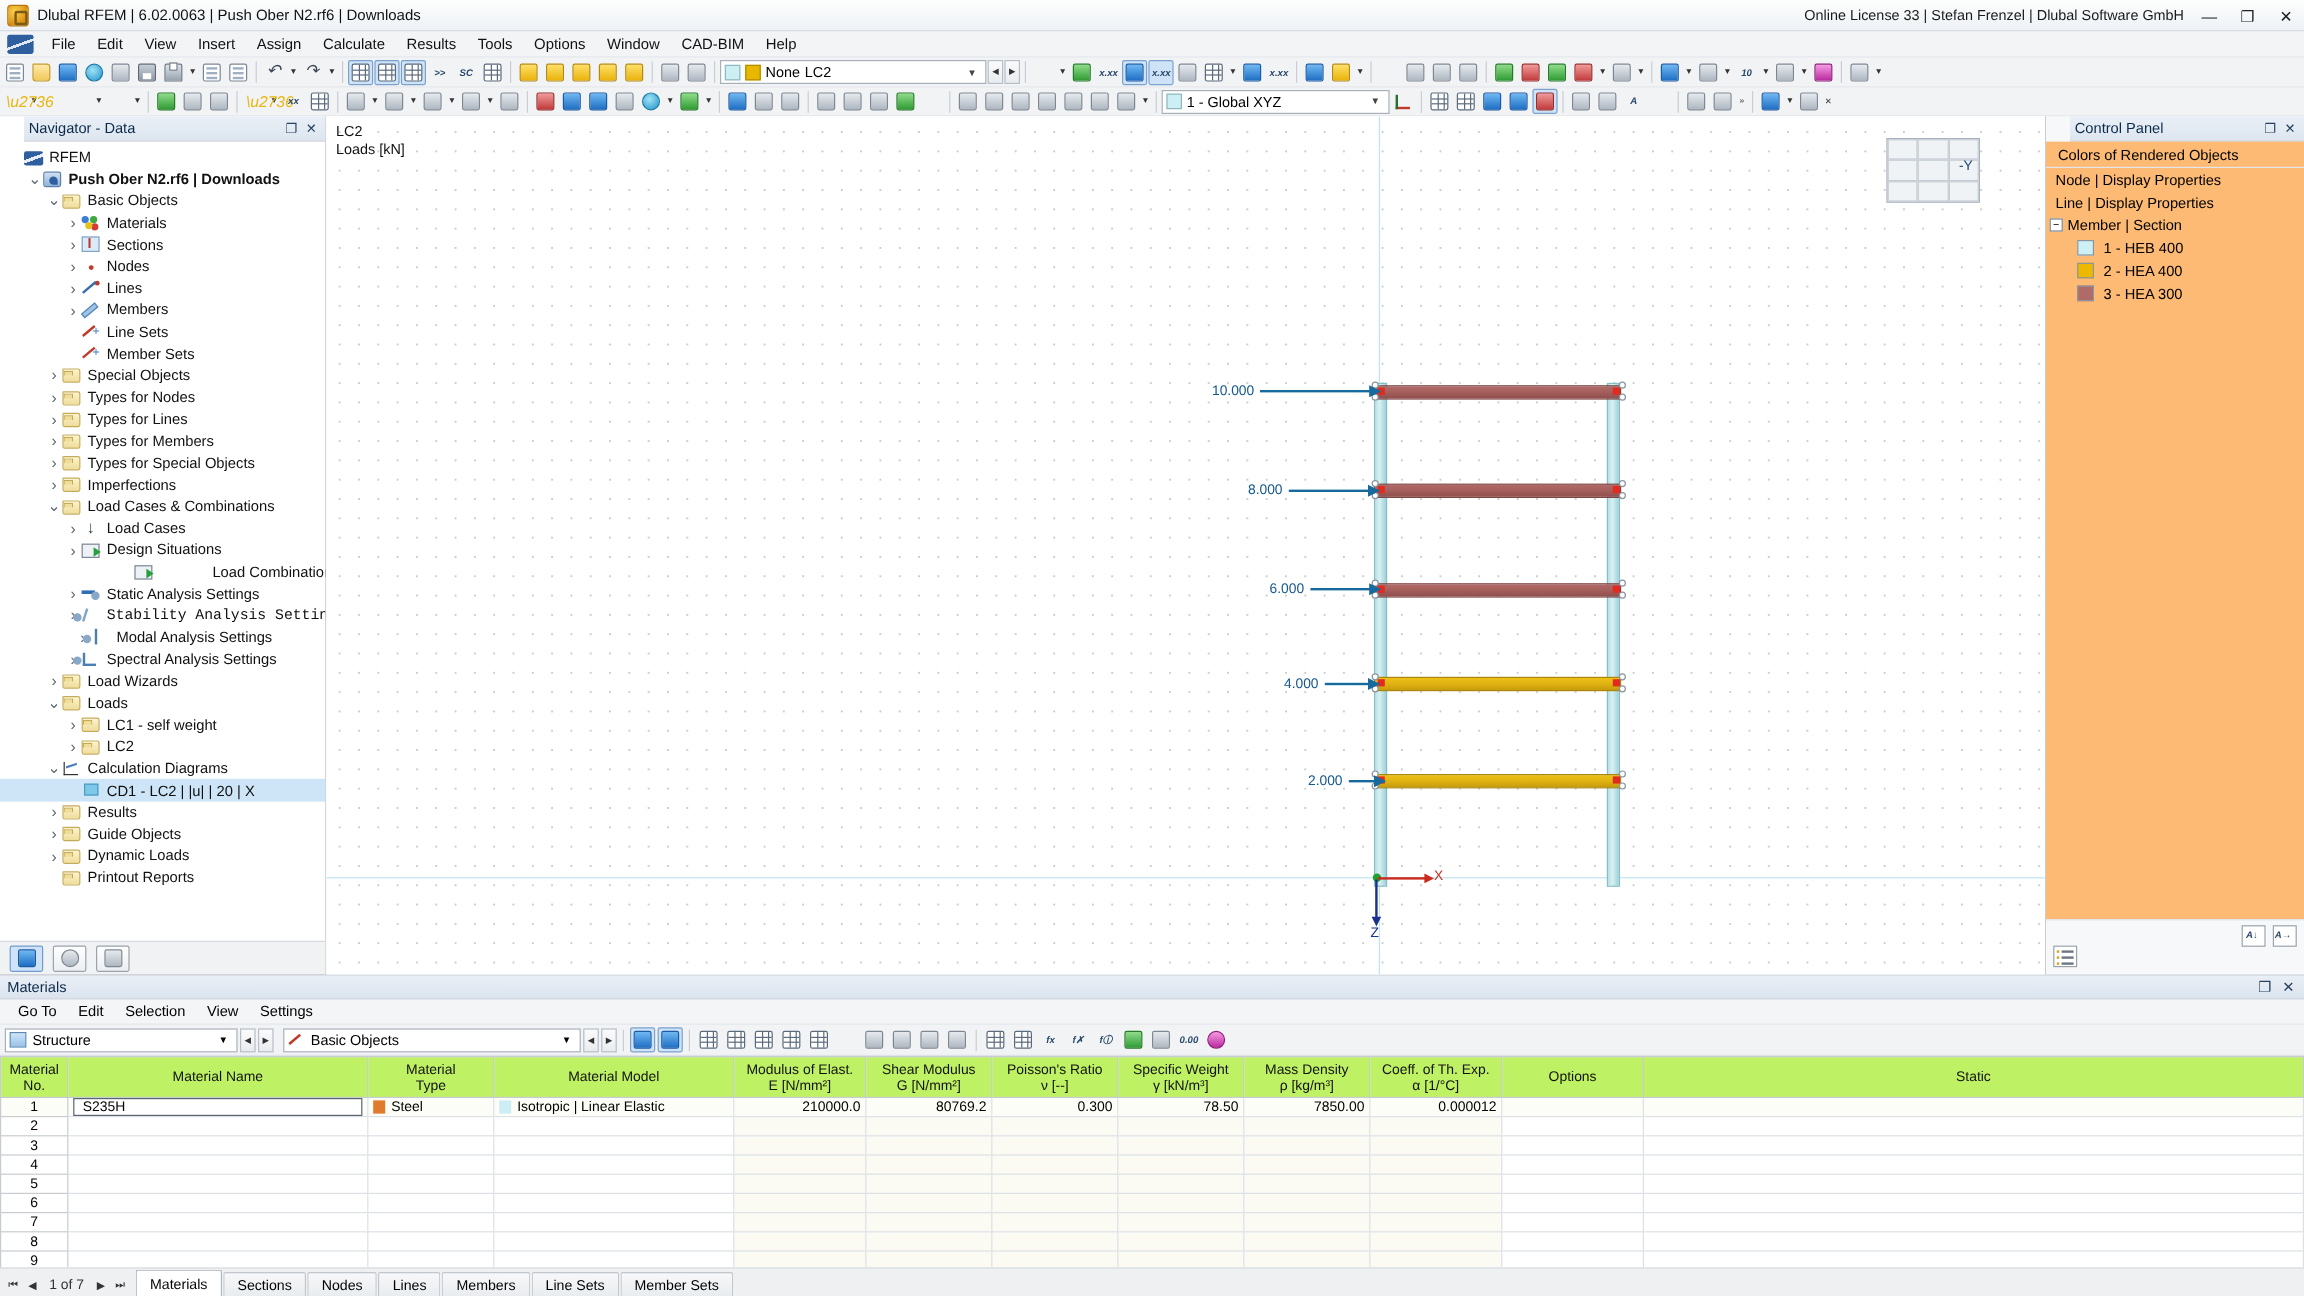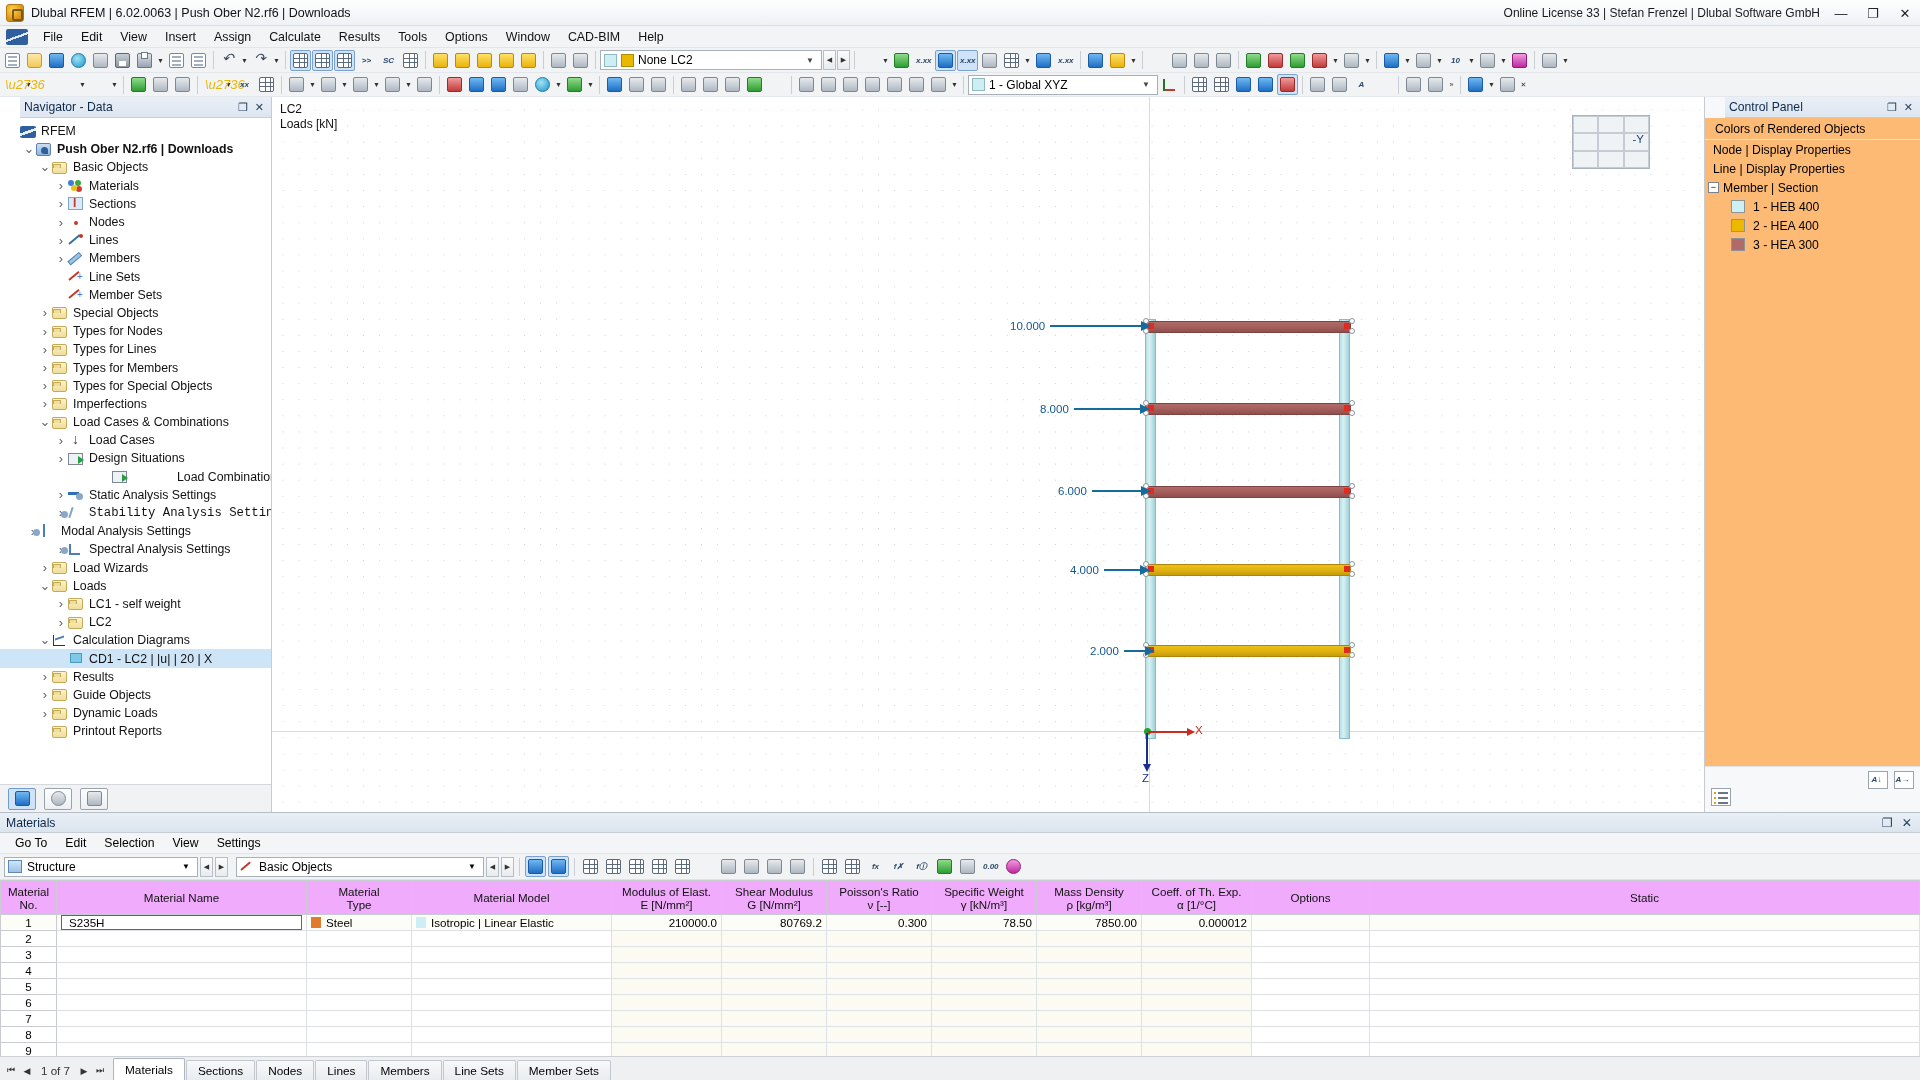--- a/index.html
+++ b/index.html
@@ -223,21 +223,21 @@
   .tp-combo.c1 { width: 194px; }
   .tp-combo.c2 { width: 248px; }
   .tpc-icon { width: 14px; height: 13px; }
   .ic-struct { background: linear-gradient(#cde5f7,#9cc3e8); border:1px solid #5d8ab5; }
   .ic-basic { position:relative; }
   .ic-basic:after{content:"";position:absolute;left:1px;top:9px;width:12px;height:2px;background:#c0392b;transform:rotate(-40deg);transform-origin:left;}
 
   .tablescroll { flex: 1; overflow: hidden; background: #fff; position: relative; }
   table.grid { border-collapse: collapse; width: 100%; font-size: 11.6px; table-layout: fixed; }
   table.grid th {
-    background: #f0abfc; border: 1px solid #c8ccd1; font-weight: normal;
+    background: #bef264; border: 1px solid #c8ccd1; font-weight: normal;
     height: 34px; vertical-align: middle; padding: 1px 4px; line-height: 13px; color:#111;
   }
   table.grid td { border: 1px solid #dde1e5; height: 16px; padding: 0 4px; }
   table.grid tr.datarow td { background: #fdfdf7; }
   table.grid tr.emptyrow td { background: #fff; }
   table.grid td.numcol { text-align: center; background: #eef0f2; border:1px solid #c8ccd1; }
   table.grid td.num { text-align: right; }
   table.grid tr.emptyrow td.shade { background: #fbfbf3; }
   .cellname { display: flex; align-items: center; gap: 5px; }
   .cellname .chip { width: 10px; height: 11px; flex: 0 0 auto; }
@@ -824,21 +824,21 @@
             </span>
             <span class="tlabel">Static Analysis Settings</span>
           </div>
           <div class="trow" style="padding-left: 54px; font-family: Liberation Mono, monospace;">
             <span class="tw" style="font-size: 13px;">›</span>
             <span class="tico">
               <span class="i-stab" style="position: absolute;"></span>
             </span>
             <span class="tlabel">Stability Analysis Settings</span>
           </div>
-          <div class="trow" style="padding-left: 26px;">
+          <div class="trow" style="padding-left: 62px;">
             <span class="tw" style="font-size: 13px;">›</span>
             <span class="tico">
               <span class="i-mod" style="position: absolute;"></span>
             </span>
             <span class="tlabel">Modal Analysis Settings</span>
           </div>
           <div class="trow" style="padding-left: 54px;">
             <span class="tw" style="font-size: 13px;">›</span>
             <span class="tico">
               <span class="i-spec" style="position: absolute;"></span>

